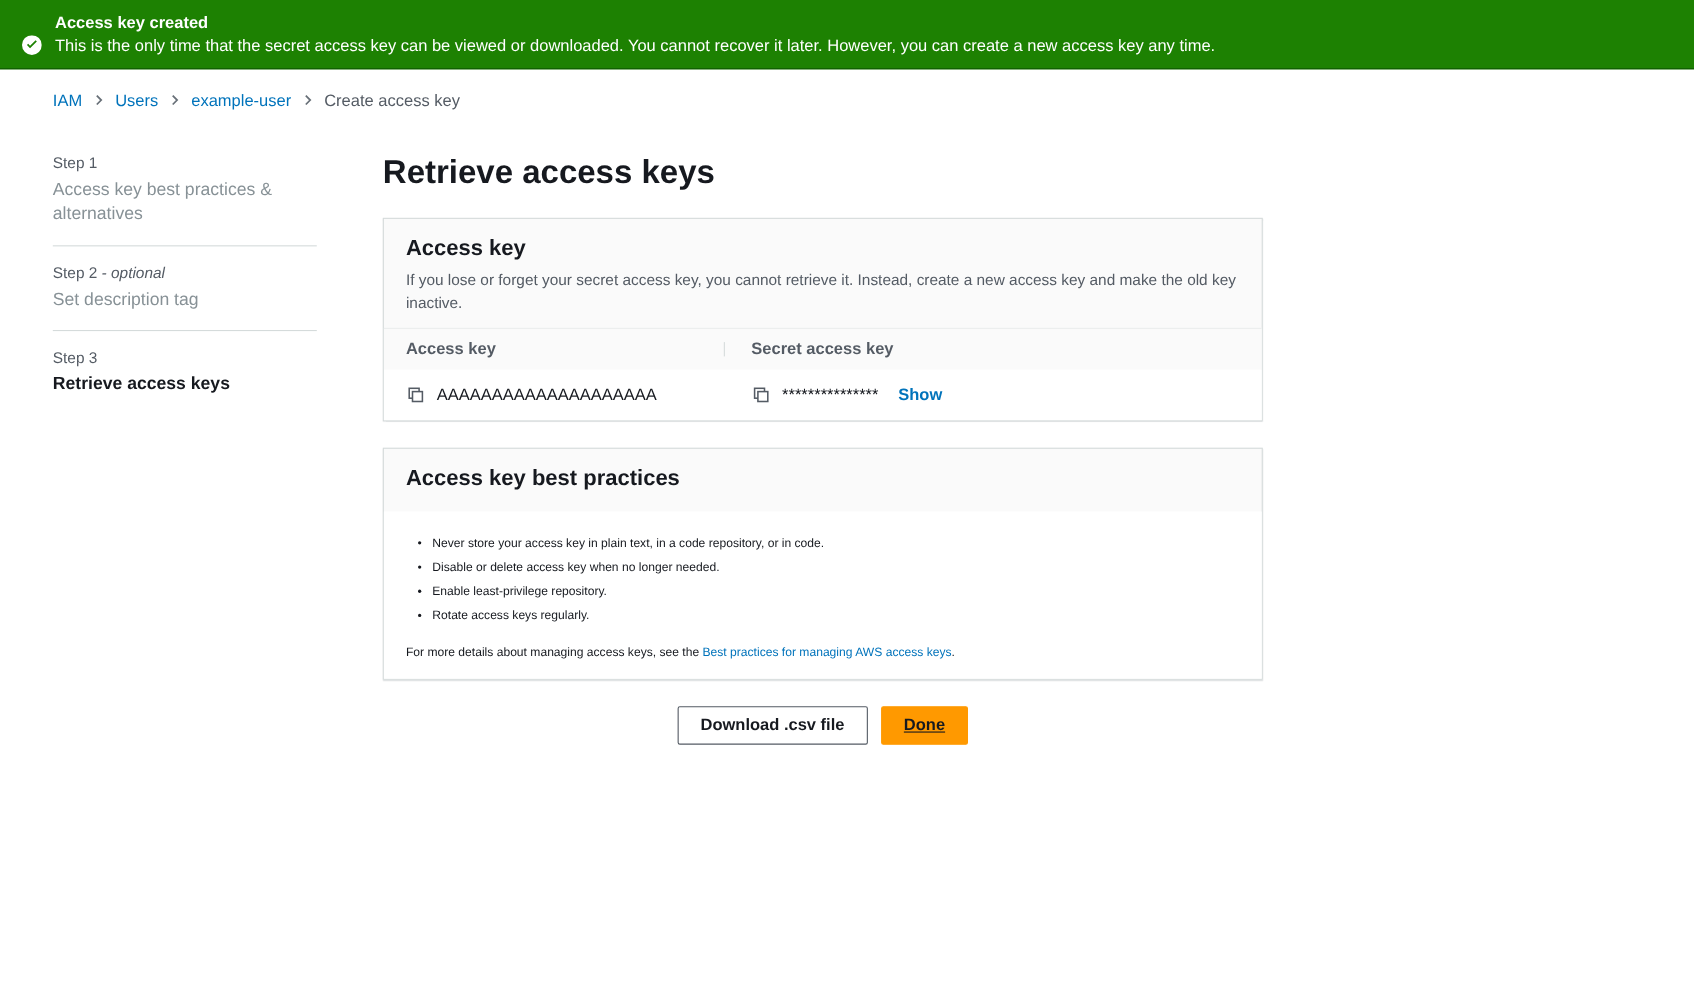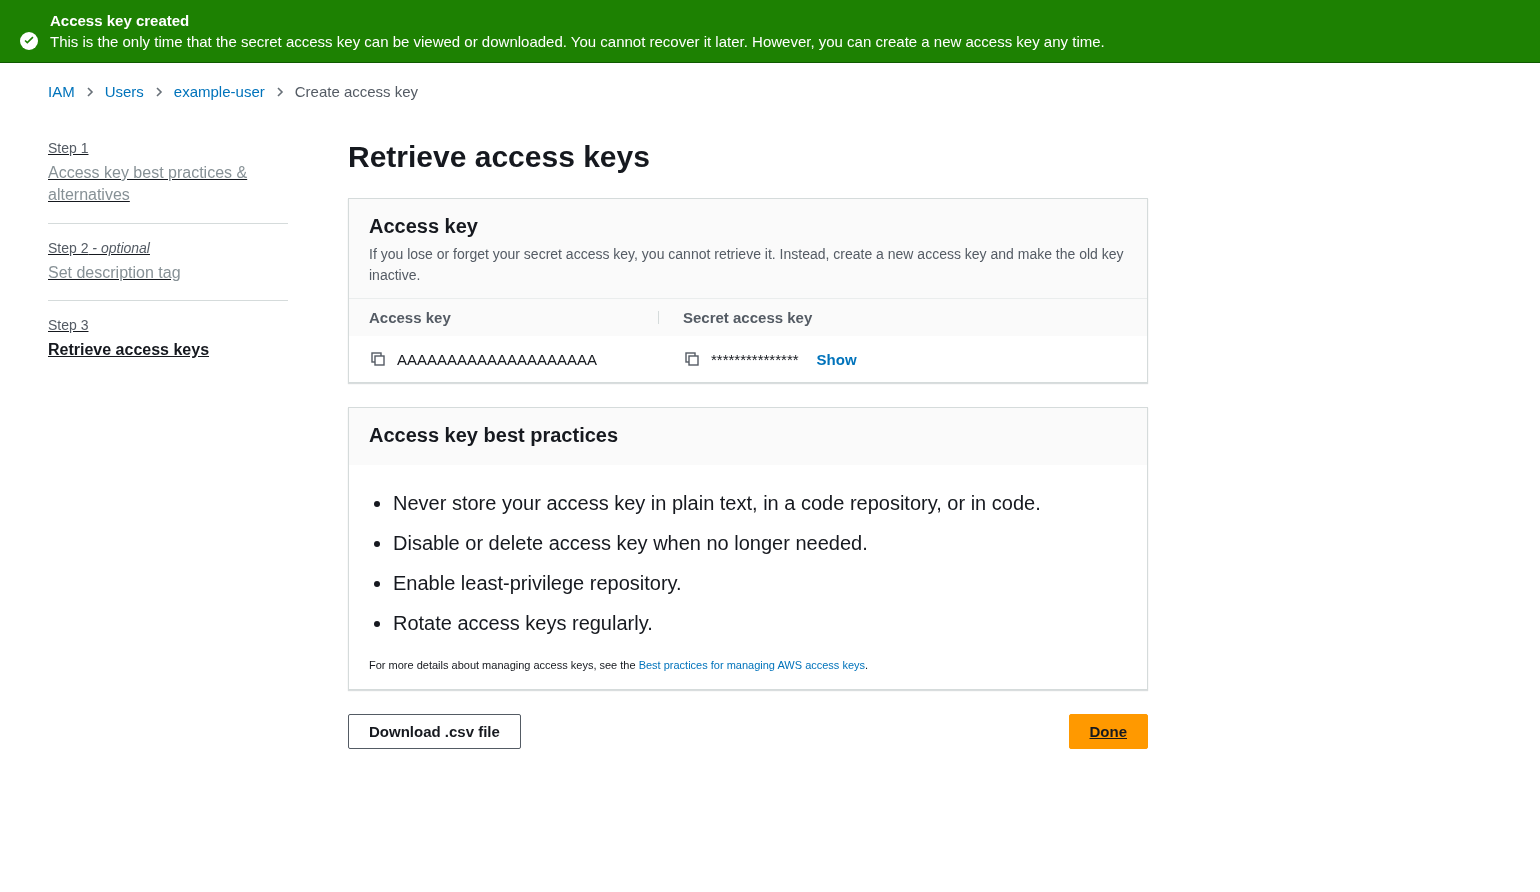--- a/index.html
+++ b/index.html
@@ -36,21 +36,21 @@
       align-items: center;
       gap: 10px;
       font-size: 15px;
       margin-bottom: 40px;
     }
     .breadcrumb a { color: #0073bb; text-decoration: none; }
     .breadcrumb .crumb-current { color: #545b64; font-weight: 400; }
     .chevron { color: #687078; }
     .main-layout { display: flex; gap: 60px; }
     .sidebar { width: 240px; flex-shrink: 0; }
-    .step { padding: 0 0 16px 0; text-decoration: underline; }
+    .step { padding: 0 0 16px 0; }
     .step-divider { border: none; border-top: 1px solid #d5dbdb; margin: 0 0 16px 0; }
     .step-label { font-size: 14px; color: #545b64; margin-bottom: 6px; }
     .step-title { font-size: 16px; color: #879196; line-height: 1.4; }
     .step-title.active { color: #16191f; font-weight: 700; }
     .step-optional { font-style: italic; }
     .content { flex: 1; max-width: 800px; }
     .page-title { font-size: 30px; font-weight: 600; margin-bottom: 24px; }
     .panel {
       border: 1px solid #d5dbdb;
       box-shadow: 0 1px 1px 0 rgba(0,28,36,0.15);
@@ -86,24 +86,24 @@
     .key-cell { display: flex; align-items: center; gap: 10px; }
     .key-value { font-size: 15px; }
     .copy-btn {
       width: 18px; height: 18px;
       display: inline-flex; align-items: center; justify-content: center;
       cursor: pointer; color: #545b64; flex-shrink: 0;
     }
     .show-link { color: #0073bb; font-weight: 700; font-size: 15px; cursor: pointer; text-decoration: none; margin-left: 8px; }
     .panel-body { padding: 18px 20px; background: #ffffff; }
     .bullets { list-style: disc; padding-left: 24px; margin-bottom: 16px; }
-    .bullets li { font-size: 20px; line-height: 2.0; color: #16191f; }
+    .bullets li { font-size: 11px; line-height: 2.0; color: #16191f; }
     .more-info { font-size: 11px; }
     .more-info a { color: #0073bb; text-decoration: none; }
-    .actions { display: flex; justify-content: space-between; gap: 12px; }
+    .actions { display: flex; justify-content: center; gap: 12px; }
     .btn {
       padding: 8px 20px;
       font-size: 15px;
       font-weight: 700;
       border-radius: 2px;
       cursor: pointer;
       border: 1px solid;
     }
     .btn-secondary { background: #ffffff; border-color: #545b64; color: #16191f; }
     .btn-primary { background: #ff9900; border-color: #ff9900; color: #16191f; text-decoration: underline; }

